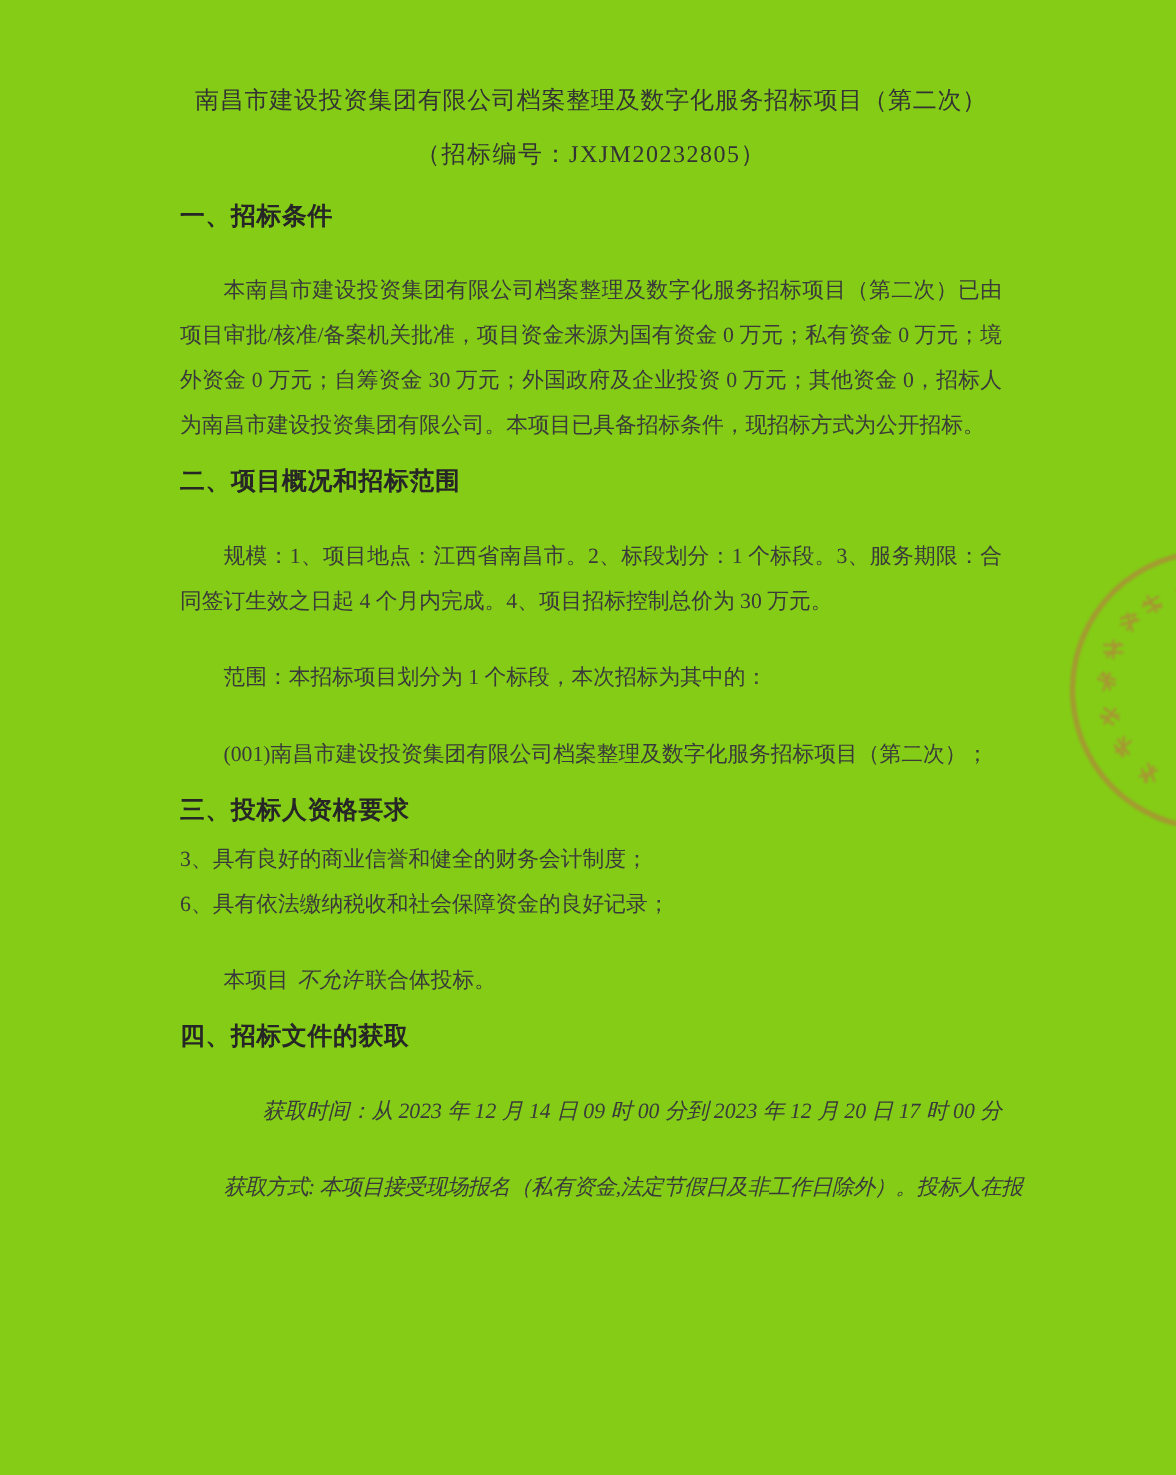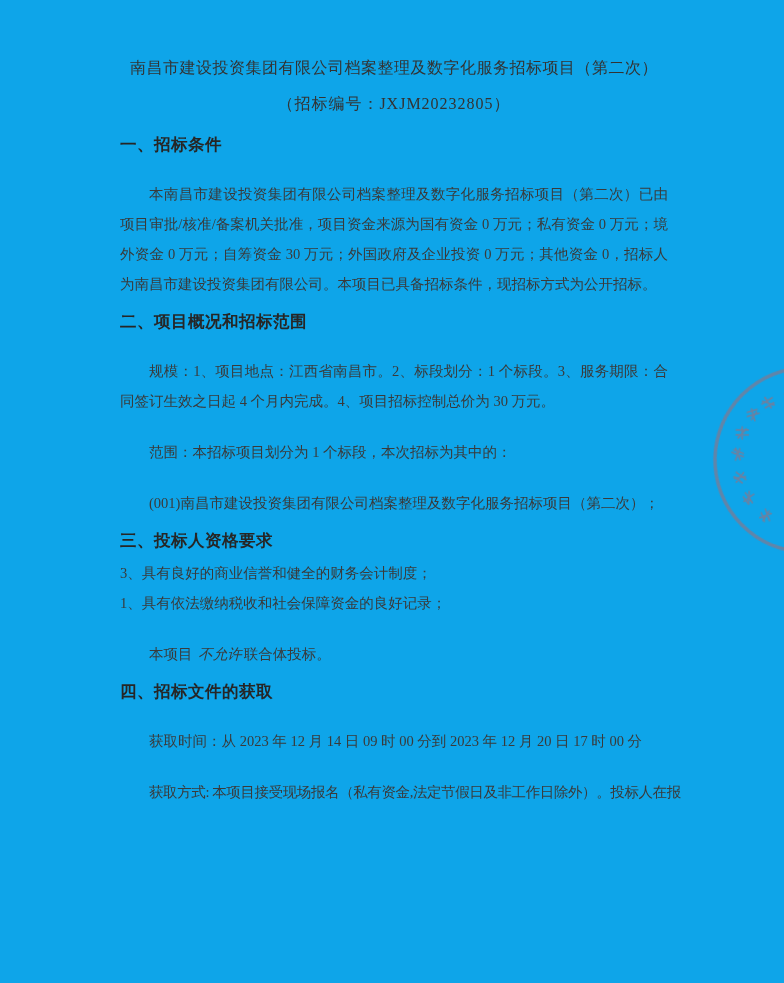--- a/index.html
+++ b/index.html
@@ -2,21 +2,21 @@
 <html><head>
 <meta charset="utf-8">
 <style>
   * { box-sizing: border-box; }
   html, body { margin: 0; padding: 0; background: #ffffff; }
 
   .page {
     position: relative;
     width: 784px;
     height: 983px;
-    background: #0ea5e9;
+    background: #84cc16;
     overflow: hidden;
     font-family: "Liberation Serif", "DejaVu Serif", serif;
     color: #3a3a3a;
   }
 
   .content {
     position: absolute;
     left: 120px;
     top: 50px;
     width: 548px;
@@ -47,21 +47,21 @@
     letter-spacing: 0.5px;
   }
 
   p.body {
     margin: 0;
     font-size: 14.5px;
     line-height: 30px;
     text-align: justify;
   }
   p.indent { text-indent: 2em; margin-top: 21px; }
-  p.nowrap { white-space: nowrap; text-align: left; }
+  p.nowrap { white-space: nowrap; text-align: right; font-style: italic; }
   p.tight  { letter-spacing: -0.4px; }
 
   em.forbid { font-style: italic; padding: 0 2px; }
 
   .stamp {
     position: absolute;
     left: 712px;
     top: 365px;
     width: 190px;
     height: 190px;
@@ -83,21 +83,21 @@
     <h2 class="sec">一、招标条件</h2>
     <p class="body indent">本南昌市建设投资集团有限公司档案整理及数字化服务招标项目（第二次）已由项目审批/核准/备案机关批准，项目资金来源为国有资金 0 万元；私有资金 0 万元；境外资金 0 万元；自筹资金 30 万元；外国政府及企业投资 0 万元；其他资金 0，招标人为南昌市建设投资集团有限公司。本项目已具备招标条件，现招标方式为公开招标。</p>
 
     <h2 class="sec">二、项目概况和招标范围</h2>
     <p class="body indent">规模：1、项目地点：江西省南昌市。2、标段划分：1 个标段。3、服务期限：合同签订生效之日起 4 个月内完成。4、项目招标控制总价为 30 万元。</p>
     <p class="body indent">范围：本招标项目划分为 1 个标段，本次招标为其中的：</p>
     <p class="body indent">(001)南昌市建设投资集团有限公司档案整理及数字化服务招标项目（第二次）；</p>
 
     <h2 class="sec">三、投标人资格要求</h2>
     <p class="body">3、具有良好的商业信誉和健全的财务会计制度；</p>
-    <p class="body">1、具有依法缴纳税收和社会保障资金的良好记录；</p>
+    <p class="body">6、具有依法缴纳税收和社会保障资金的良好记录；</p>
     <p class="body indent"><span>本项目 </span><em class="forbid">不允许</em><span>联合体投标。</span></p>
 
     <h2 class="sec">四、招标文件的获取</h2>
     <p class="body indent nowrap">获取时间：从 2023 年 12 月 14 日  09 时 00 分到 2023 年 12 月 20 日  17 时 00 分</p>
     <p class="body indent nowrap tight">获取方式: 本项目接受现场报名（私有资金,法定节假日及非工作日除外）。投标人在报</p>
 
   </div>
 
   <svg class="stamp" width="190" height="190" viewBox="0 0 190 190" xmlns="http://www.w3.org/2000/svg">
     <defs>

